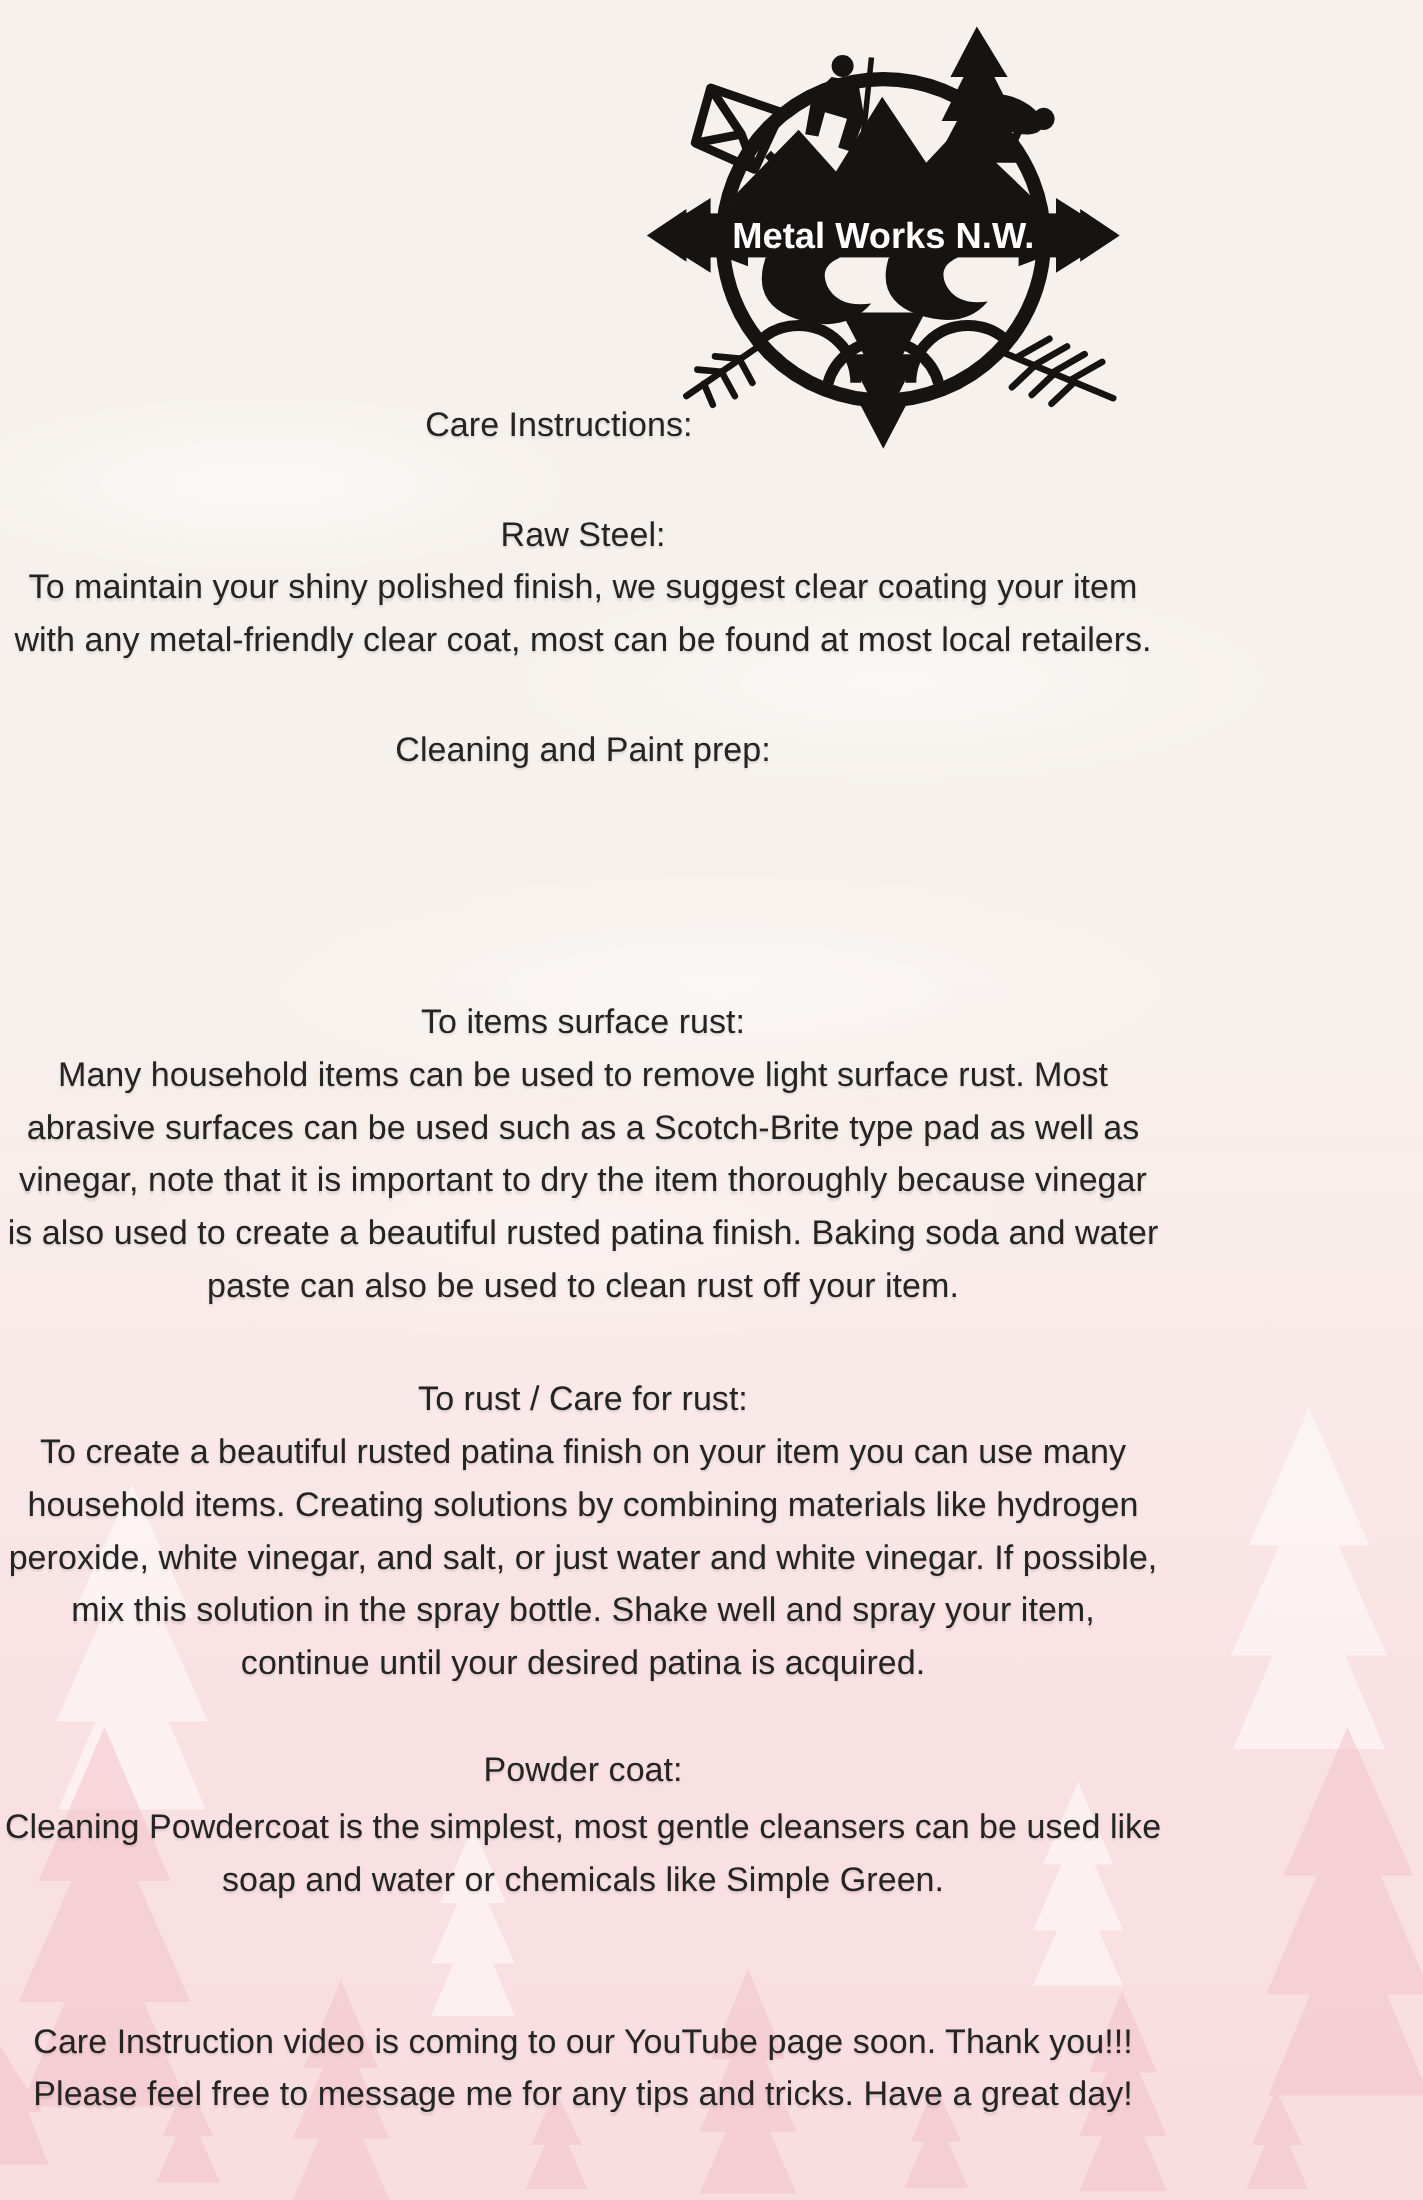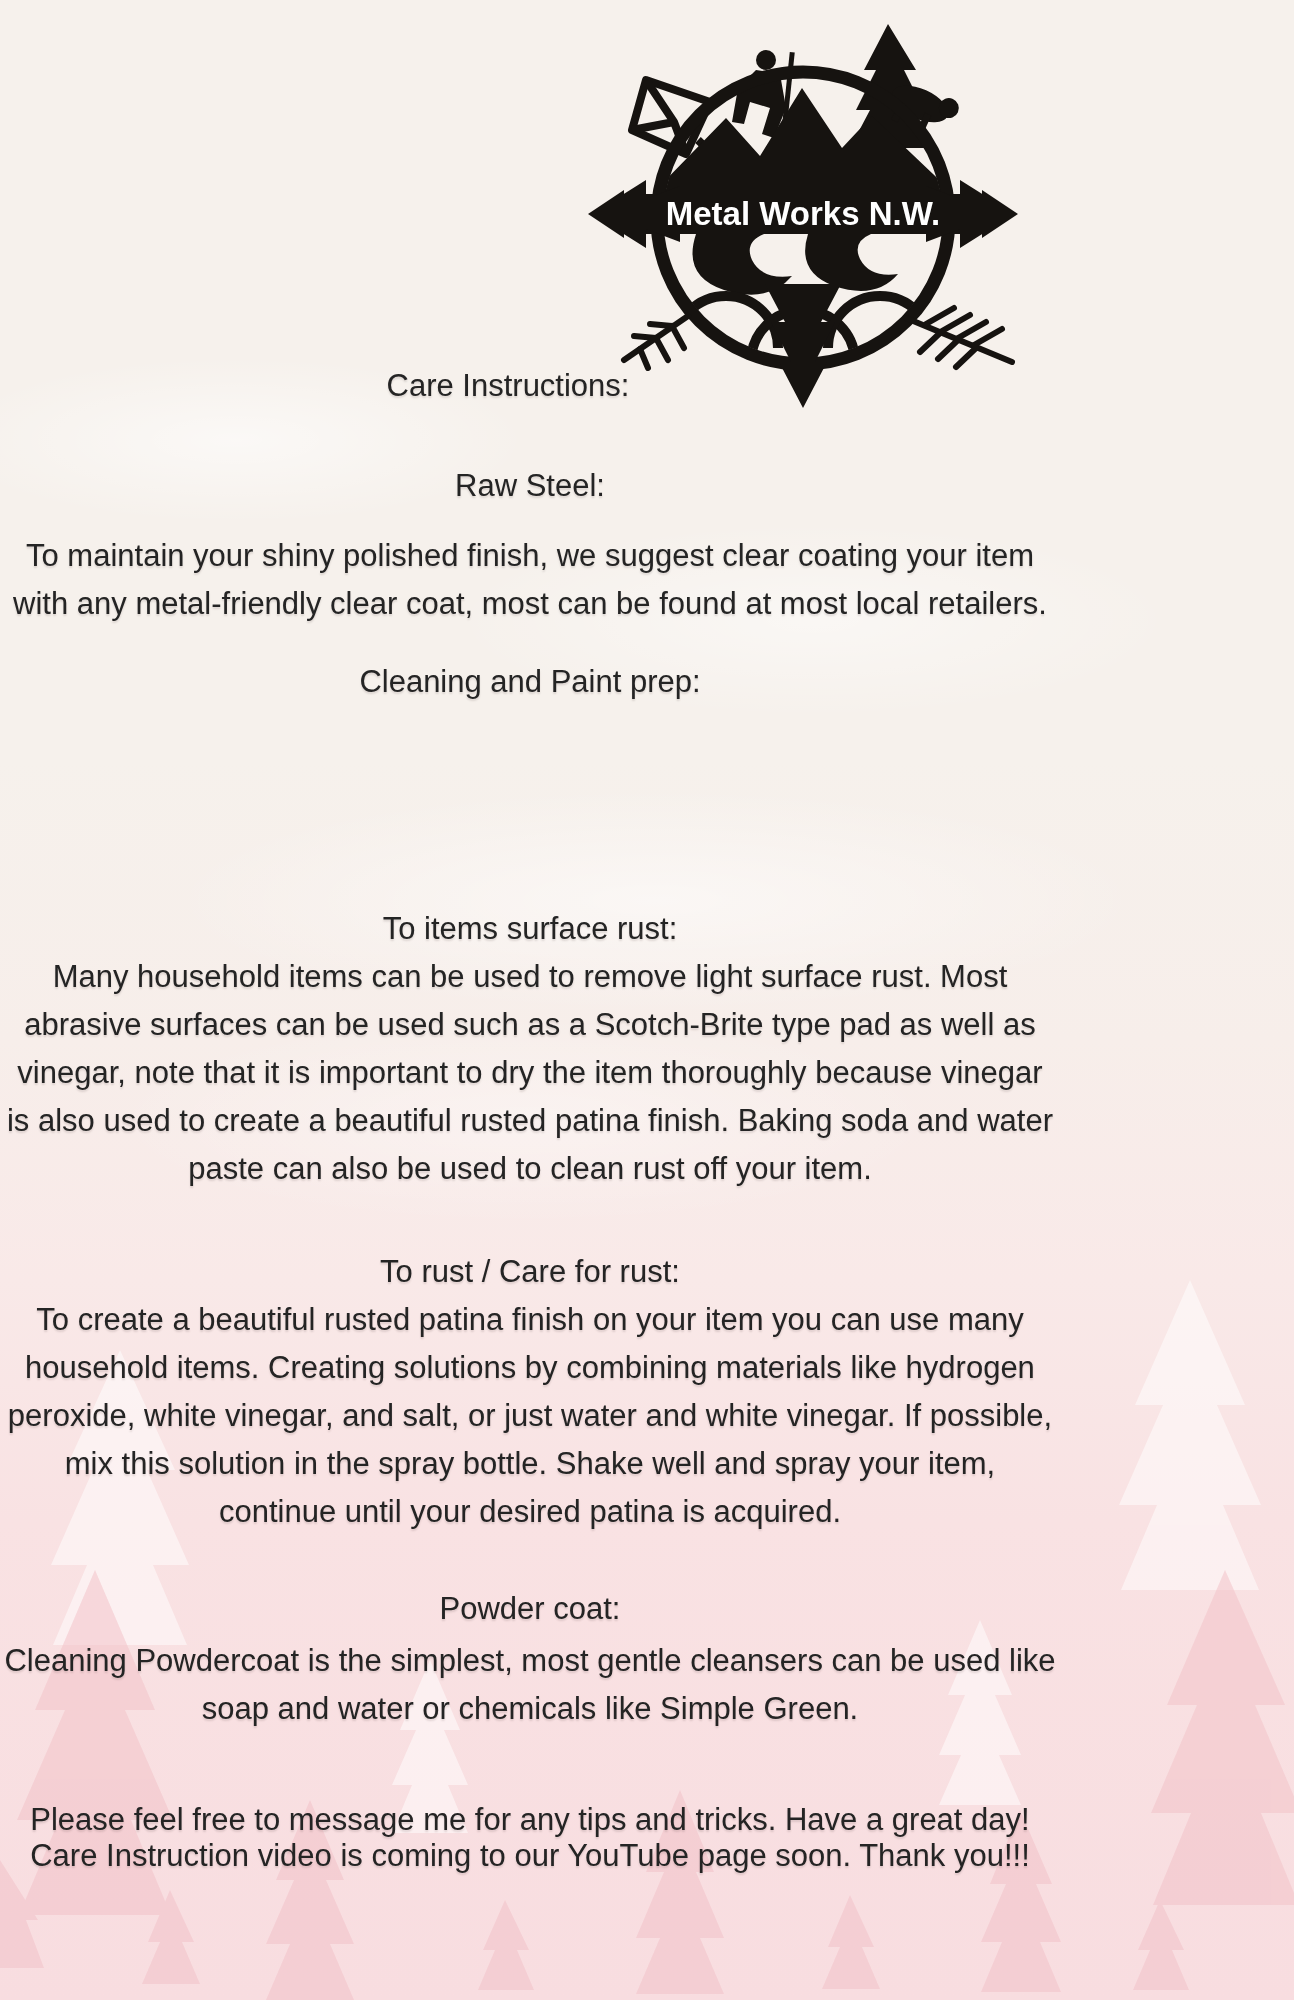--- a/index.html
+++ b/index.html
@@ -130,21 +130,21 @@
           <path d="M84 308 L96 330 M84 308 L62 306 M68 320 L80 342 M68 320 L46 318 M52 331 L60 350"></path>
         </g>
       </g>
       <text x="215" y="207" fill="#ffffff" text-anchor="middle">Metal Works N.W.</text>
     </svg>
   </div>
 
   <div class="txt care-title" style="top:362px">Care Instructions:</div>
 
   <div class="txt" style="top:462px">Raw Steel:</div>
-  <div class="txt para" style="top:532px">To maintain your shiny polished finish, we suggest clear coating your item
+  <div class="txt para" style="top:510px">To maintain your shiny polished finish, we suggest clear coating your item
 with any metal-friendly clear coat, most can be found at most local retailers.</div>
 
   <div class="txt" style="top:658px">Cleaning and Paint prep:</div>
 
   <div class="txt" style="top:905px">To items surface rust:</div>
   <div class="txt" style="top:1248px">To rust / Care for rust:</div>
 
   <div class="txt para" style="top:953px">Many household items can be used to remove light surface rust. Most
 abrasive surfaces can be used such as a Scotch-Brite type pad as well as
 vinegar, note that it is important to dry the item thoroughly because vinegar
@@ -154,15 +154,15 @@
 household items. Creating solutions by combining materials like hydrogen
 peroxide, white vinegar, and salt, or just water and white vinegar. If possible,
 mix this solution in the spray bottle. Shake well and spray your item,
 continue until your desired patina is acquired.</div>
 
   <div class="txt para" style="top:1637px">Cleaning Powdercoat is the simplest, most gentle cleansers can be used like
 soap and water or chemicals like Simple Green.</div>
   <div class="txt" style="top:1585px">Powder coat:</div>
 
   <div class="txt" style="top:1832px">Care Instruction video is coming to our YouTube page soon. Thank you!!!</div>
-  <div class="txt" style="top:1796px">Please feel free to message me for any tips and tricks. Have a great day!</div>
+  <div class="txt" style="top:1880px">Please feel free to message me for any tips and tricks. Have a great day!</div>
 
 </div>
 
 </body></html>

